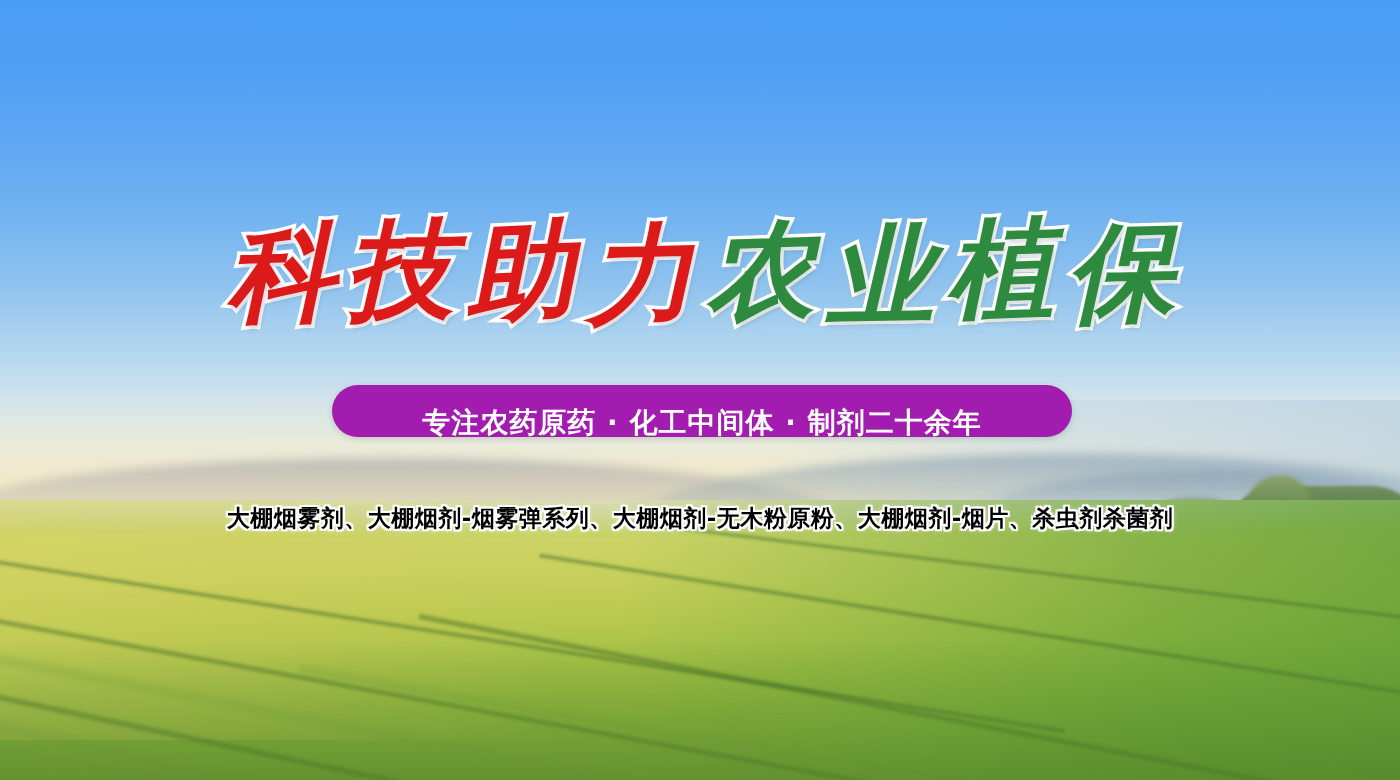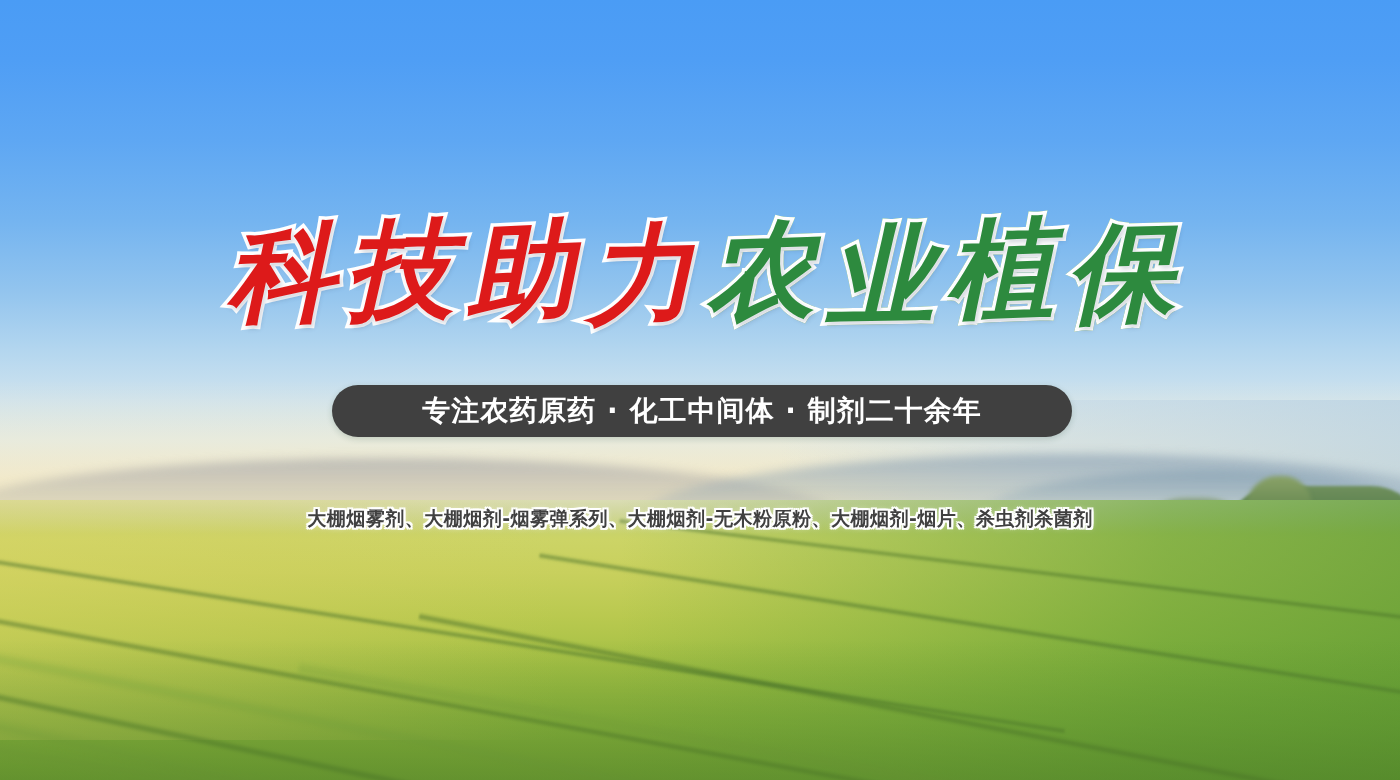--- a/index.html
+++ b/index.html
@@ -252,24 +252,24 @@
   .t-7 { transform: rotate(-2deg)   translateY(-2px); }
   .t-8 { transform: rotate(-1.5deg) translateY(1px); }
 
   
   .pill {
     position: absolute;
     left: 332px; top: 385px;
     width: 740px;
     height: 52px;
     border-radius: 26px;
-    background: #404040;
+    background: #a21caf;
     box-shadow: 0 2px 6px rgba(20,60,40,0.18);
     display: flex;
-    align-items: center;
+    align-items: flex-end;
     justify-content: center;
   }
   .pill-text {
     color: #ffffff;
     font-family: "DejaVu Sans", "Liberation Sans", sans-serif;
     font-size: 28px;
     font-weight: 700;
     letter-spacing: 1px;
     line-height: 1;
     white-space: nowrap;
@@ -277,23 +277,23 @@
 
   
   .products {
     position: absolute;
     left: 0; top: 498px;
     width: 1400px;
     text-align: center;
   }
   .product-line {
     font-family: "DejaVu Sans", "Liberation Sans", sans-serif;
-    font-size: 19px;
+    font-size: 23px;
     font-weight: 600;
-    color: #404040;
+    color: #000000;
     line-height: 41px;
     white-space: nowrap;
     letter-spacing: 0.5px;
     text-shadow:
       -2px -2px 0 rgba(255,255,255,0.95),
        2px -2px 0 rgba(255,255,255,0.95),
       -2px  2px 0 rgba(255,255,255,0.95),
        2px  2px 0 rgba(255,255,255,0.95),
        0   -2px 0 rgba(255,255,255,0.95),
        0    2px 0 rgba(255,255,255,0.95),

